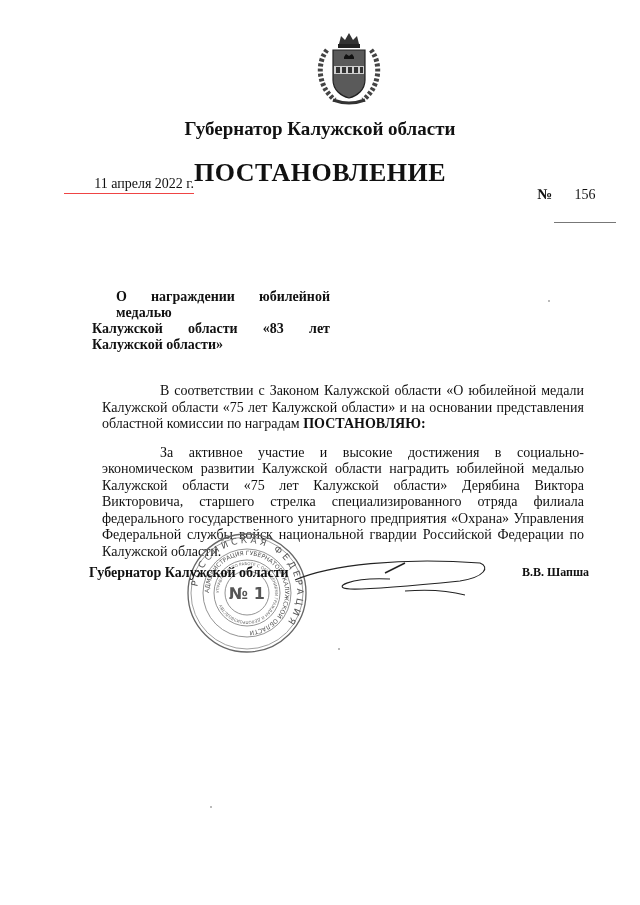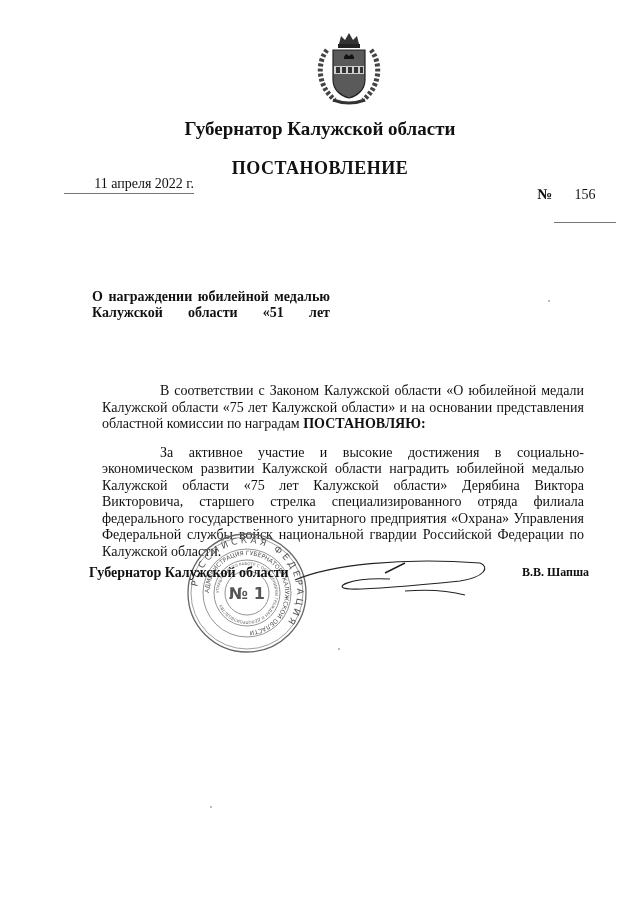--- a/index.html
+++ b/index.html
@@ -2,21 +2,21 @@
 <html><head>
 <meta charset="utf-8">
 <style>
   html, body { margin:0; padding:0; background:#ffffff; }
   body { width:640px; height:905px; position:relative; overflow:hidden;
          font-family:"Liberation Serif", "DejaVu Serif", serif; color:#111; }
   .emblem { position:absolute; left:313px; top:30px; width:72px; height:80px; }
   .org-title { position:absolute; left:0; width:640px; top:118px; text-align:center;
                font-size:19px; font-weight:bold; }
   .doc-type { position:absolute; left:0; width:640px; top:158px; text-align:center;
-              font-size:18px; font-weight:bold; letter-spacing:0.5px; }
+              font-size:26px; font-weight:bold; letter-spacing:0.5px; }
   .date { position:absolute; left:64px; top:176px; width:130px; font-size:14px;
           border-bottom:1px solid #ef4444; text-align:right; padding-bottom:1px; }
   .number { position:absolute; left:537px; top:186px; font-size:14px; }
   .number .no-sign { font-weight:bold; font-size:15px; }
   .number .no-val { display:inline-block; width:62px; border-bottom:1px solid #777;
                     text-align:center; padding-bottom:19px; margin-left:2px; }
   .subject { position:absolute; left:92px; top:289px; width:238px; font-size:14px;
              font-weight:bold; line-height:16px; text-align:justify; text-align-last:left; }
   .subject .l2 { text-align-last:justify; display:block; }
   .body-text { position:absolute; left:90px; top:371px; width:506px; font-size:14px;
@@ -59,22 +59,23 @@
 
 <div class="org-title">Губернатор Калужской области</div>
 <div class="doc-type">ПОСТАНОВЛЕНИЕ</div>
 
 <div class="date">11 апреля 2022 г.</div>
 <div class="number">
   <span class="no-sign">№</span><span class="no-val">156</span>
 </div>
 
 <div class="subject">
-  <span style="display:block;text-align-last:justify;">О награждении юбилейной медалью</span>
-  <span class="l2">Калужской области «51 лет</span>
+  <span style="display:block;text-align-last:justify;margin-left:24px;">О награждении юбилейной медалью</span>
+  <span class="l2">Калужской области «83 лет</span>
+  <span style="display:block;">Калужской области»</span>
 </div>
 
 <div class="body-text">
   <p><span>В соответствии с Законом Калужской области «О юбилейной медали Калужской области «75 лет Калужской области» и на основании представления областной комиссии по наградам </span><b>ПОСТАНОВЛЯЮ:</b></p>
   <p>За активное участие и высокие достижения в социально-экономическом развитии Калужской области наградить юбилейной медалью Калужской области «75 лет Калужской области» Дерябина Виктора Викторовича, старшего стрелка специализированного отряда филиала федерального государственного унитарного предприятия «Охрана» Управления Федеральной службы войск национальной гвардии Российской Федерации по Калужской области.</p>
 </div>
 
 <div class="stamp">
   <svg width="124" height="136" viewBox="0 0 124 136">
     <defs>

